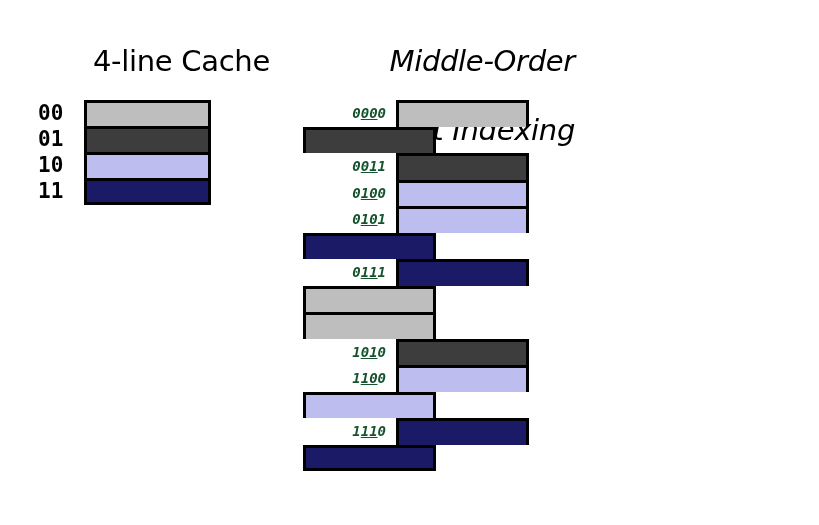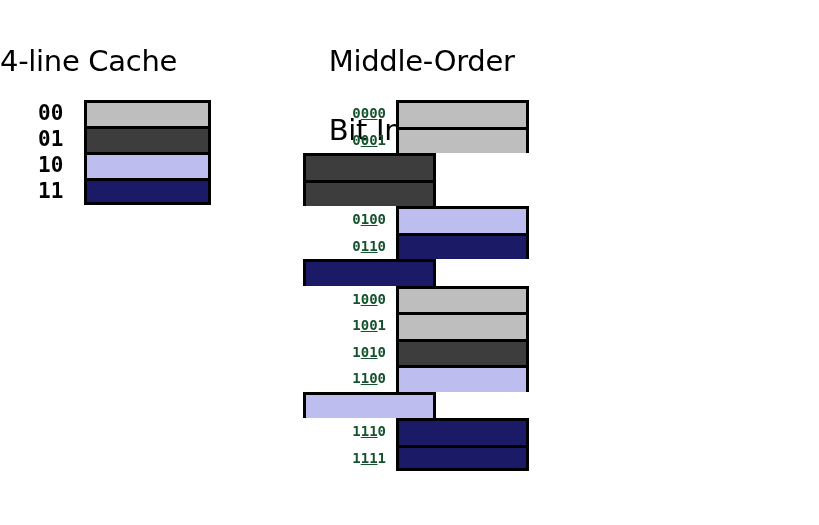--- a/index.html
+++ b/index.html
@@ -17,21 +17,21 @@
   }
 
   .panel { position: absolute; }
 
   
   .title {
     font-family: "DejaVu Sans", sans-serif;
     font-size: 29px;
     font-weight: 400;
     color: #000000;
-    text-align: left;
+    text-align: right;
     line-height: 1.18;
     white-space: pre;
     letter-spacing: -0.3px;
   }
 
   
   #cache-panel { left: 0px; top: 0px; width: 300px; height: 230px; }
 
   #cache-title {
     position: absolute;
@@ -66,21 +66,21 @@
     border: 3px solid #000000;
     border-bottom-width: 0;
     box-sizing: border-box;
   }
   .cache-row:last-child .cache-swatch {
     border-bottom-width: 3px;
     height: 27px;
   }
 
   
-  #memory-panel { left: 293px; top: 0px; width: 300px; height: 525px; }
+  #memory-panel { left: 293px; top: 0px; width: 300px; height: 525px; font-style: italic; }
 
   #memory-title {
     position: absolute;
     left: 0px;
     top: 10px;
     width: 282px;
   }
 
   #memory-rows {
     position: absolute;
@@ -152,61 +152,59 @@
     <span>Middle-Order</span><br>
     <span>Bit Indexing</span>
   </div>
 
   <div id="memory-rows">
       <div class="mem-row">
         <div class="mem-address"><span>0</span><span class="idx">00</span><span>0</span></div>
         <div class="mem-swatch" style="background: rgb(190, 190, 190);"></div>
       </div>
       <div class="mem-row">
-        <div class="mem-address"><span>0</span><span class="idx">00</span><span>1</span></div>
+        <div class="mem-swatch" style="background: rgb(61, 61, 61);"></div>
+      </div>
+      <div class="mem-row">
+        <div class="mem-address"><span>0</span><span class="idx">01</span><span>1</span></div>
+        <div class="mem-swatch" style="background: rgb(61, 61, 61);"></div>
+      </div>
+      <div class="mem-row">
+        <div class="mem-address"><span>0</span><span class="idx">10</span><span>0</span></div>
+        <div class="mem-swatch" style="background: rgb(189, 189, 239);"></div>
+      </div>
+      <div class="mem-row">
+        <div class="mem-address"><span>0</span><span class="idx">10</span><span>1</span></div>
+        <div class="mem-swatch" style="background: rgb(189, 189, 239);"></div>
+      </div>
+      <div class="mem-row">
+        <div class="mem-swatch" style="background: rgb(26, 26, 102);"></div>
+      </div>
+      <div class="mem-row">
+        <div class="mem-address"><span>0</span><span class="idx">11</span><span>1</span></div>
+        <div class="mem-swatch" style="background: rgb(26, 26, 102);"></div>
+      </div>
+      <div class="mem-row">
         <div class="mem-swatch" style="background: rgb(190, 190, 190);"></div>
       </div>
       <div class="mem-row">
-        <div class="mem-swatch" style="background: rgb(61, 61, 61);"></div>
-      </div>
-      <div class="mem-row">
-        <div class="mem-swatch" style="background: rgb(61, 61, 61);"></div>
-      </div>
-      <div class="mem-row">
-        <div class="mem-address"><span>0</span><span class="idx">10</span><span>0</span></div>
-        <div class="mem-swatch" style="background: rgb(189, 189, 239);"></div>
-      </div>
-      <div class="mem-row">
-        <div class="mem-address"><span>0</span><span class="idx">11</span><span>0</span></div>
-        <div class="mem-swatch" style="background: rgb(26, 26, 102);"></div>
-      </div>
-      <div class="mem-row">
-        <div class="mem-swatch" style="background: rgb(26, 26, 102);"></div>
-      </div>
-      <div class="mem-row">
-        <div class="mem-address"><span>1</span><span class="idx">00</span><span>0</span></div>
-        <div class="mem-swatch" style="background: rgb(190, 190, 190);"></div>
-      </div>
-      <div class="mem-row">
-        <div class="mem-address"><span>1</span><span class="idx">00</span><span>1</span></div>
         <div class="mem-swatch" style="background: rgb(190, 190, 190);"></div>
       </div>
       <div class="mem-row">
         <div class="mem-address"><span>1</span><span class="idx">01</span><span>0</span></div>
         <div class="mem-swatch" style="background: rgb(61, 61, 61);"></div>
       </div>
       <div class="mem-row">
         <div class="mem-address"><span>1</span><span class="idx">10</span><span>0</span></div>
         <div class="mem-swatch" style="background: rgb(189, 189, 239);"></div>
       </div>
       <div class="mem-row">
         <div class="mem-swatch" style="background: rgb(189, 189, 239);"></div>
       </div>
       <div class="mem-row">
         <div class="mem-address"><span>1</span><span class="idx">11</span><span>0</span></div>
         <div class="mem-swatch" style="background: rgb(26, 26, 102);"></div>
       </div>
       <div class="mem-row">
-        <div class="mem-address"><span>1</span><span class="idx">11</span><span>1</span></div>
         <div class="mem-swatch" style="background: rgb(26, 26, 102);"></div>
       </div>
     </div>
 </div>
 
 </body></html>

